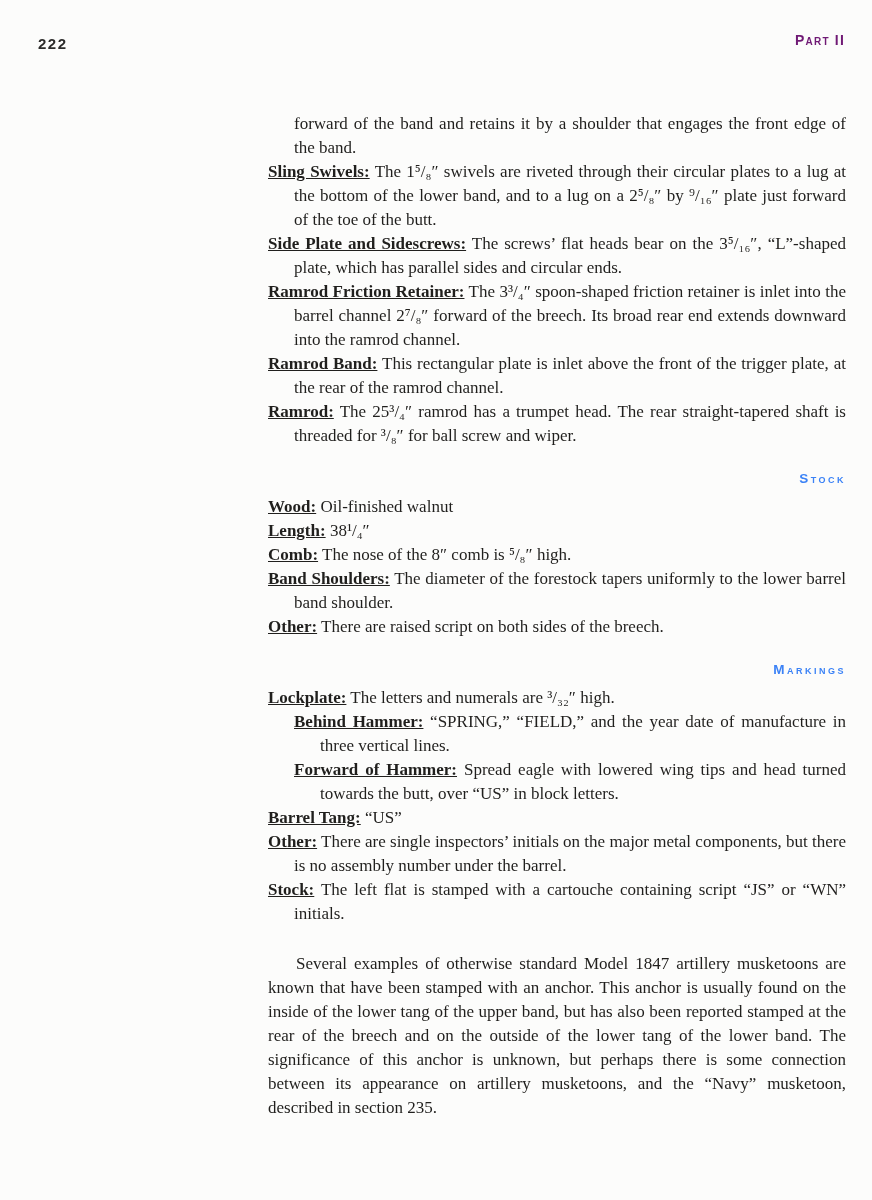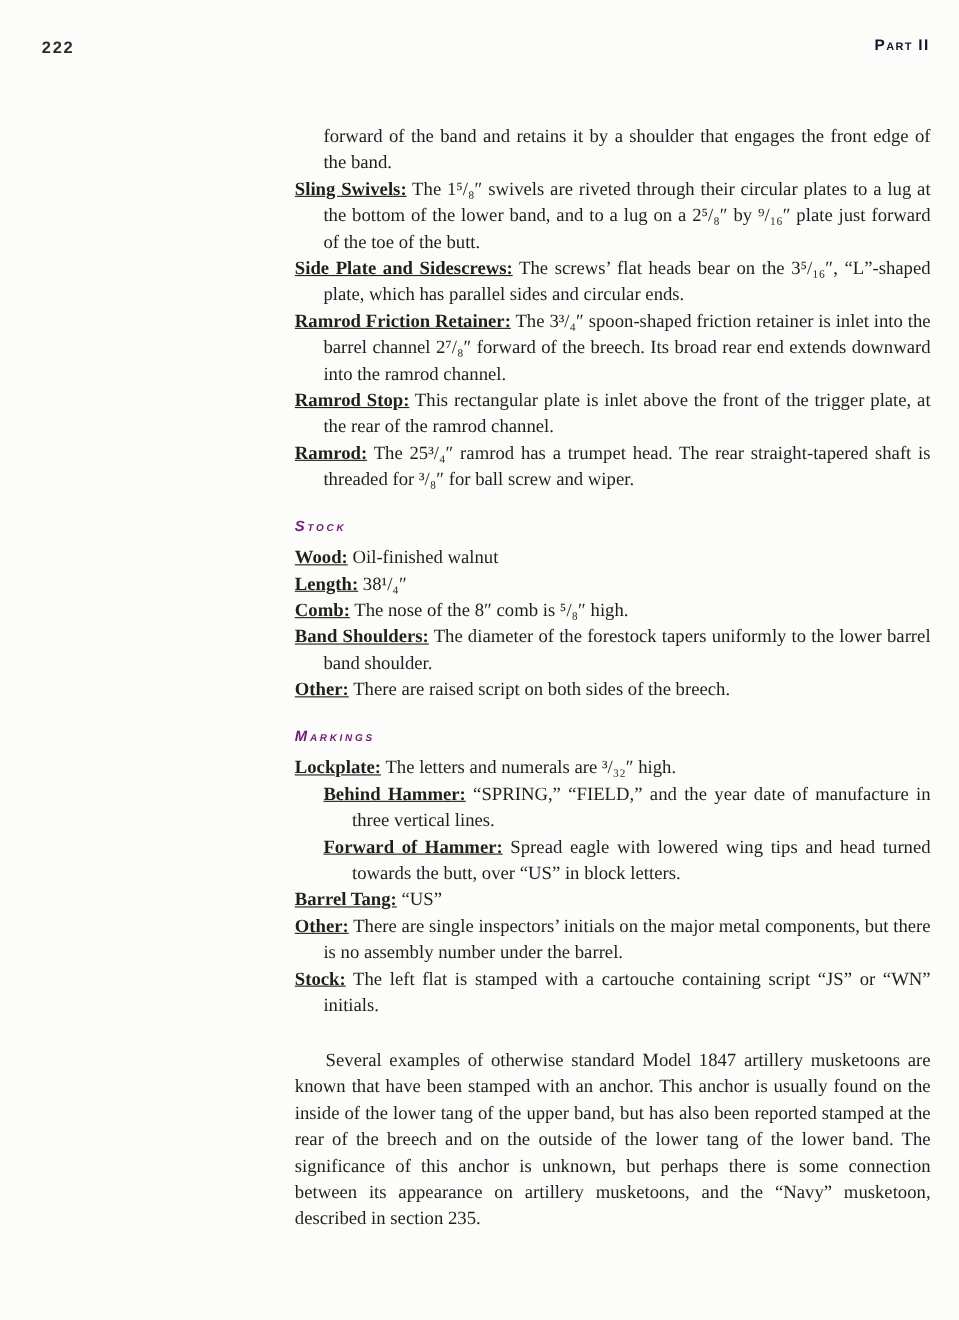--- a/index.html
+++ b/index.html
@@ -14,40 +14,40 @@
   }
   .pageno{
     position:absolute;left:38px;top:32px;
     font-family:"Liberation Sans","DejaVu Sans",sans-serif;
     font-weight:bold;font-size:15px;letter-spacing:1.5px;color:#2c2b2a;
   }
   .runhead{
     position:absolute;right:27px;top:28px;
     font-family:"Liberation Sans","DejaVu Sans",sans-serif;
     font-weight:bold;font-size:14px;letter-spacing:1.2px;
-    font-variant:small-caps;color:#0f172a;
+    font-variant:small-caps;color:#701a75;
   }
   .column{
     position:absolute;left:268px;top:88px;width:578px;margin-top:24px;
   }
   .cont{
     margin:0;padding-left:26px;text-align:justify;
   }
   .entry{
     margin:0;padding-left:26px;text-indent:-26px;text-align:justify;
   }
   .sub{
     margin:0;padding-left:52px;text-indent:-26px;text-align:justify;
   }
   .lbl{font-weight:bold;text-decoration:underline;}
   .sechead{
-    margin:20px 0 5px;text-align:left;
+    margin:20px 0 5px;text-align:right;
     font-family:"Liberation Sans","DejaVu Sans",sans-serif;
     font-weight:bold;font-size:13.5px;letter-spacing:2.5px;
-    font-variant:small-caps;color:#701a75;line-height:22px;font-style:italic;
+    font-variant:small-caps;color:#3b82f6;line-height:22px;
   }
   .closing{
     margin:26px 0 0;text-indent:28px;text-align:justify;
   }
 </style>
 </head>
 <body>
 
 <div class="page">
 
@@ -57,21 +57,21 @@
   <div class="column">
 
     <p class="cont">forward of the band and retains it by a shoulder that engages the front edge of the band.</p>
 
     <p class="entry"><span class="lbl">Sling Swivels:</span> <span>The 1⁵/₈″ swivels are riveted through their circular plates to a lug at the bottom of the lower band, and to a lug on a 2⁵/₈″ by ⁹/₁₆″ plate just forward of the toe of the butt.</span></p>
 
     <p class="entry"><span class="lbl">Side Plate and Sidescrews:</span> <span>The screws’ flat heads bear on the 3⁵/₁₆″, “L”-shaped plate, which has parallel sides and circular ends.</span></p>
 
     <p class="entry"><span class="lbl">Ramrod Friction Retainer:</span> <span>The 3³/₄″ spoon-shaped friction retainer is inlet into the barrel channel 2⁷/₈″ forward of the breech. Its broad rear end extends downward into the ramrod channel.</span></p>
 
-    <p class="entry"><span class="lbl">Ramrod Stop:</span> <span>This rectangular plate is inlet above the front of the trigger plate, at the rear of the ramrod channel.</span></p>
+    <p class="entry"><span class="lbl">Ramrod Band:</span> <span>This rectangular plate is inlet above the front of the trigger plate, at the rear of the ramrod channel.</span></p>
 
     <p class="entry"><span class="lbl">Ramrod:</span> <span>The 25³/₄″ ramrod has a trumpet head. The rear straight-tapered shaft is threaded for ³/₈″ for ball screw and wiper.</span></p>
 
     <h3 class="sechead">Stock</h3>
 
     <p class="entry"><span class="lbl">Wood:</span> <span>Oil-finished walnut</span></p>
 
     <p class="entry"><span class="lbl">Length:</span> <span>38¹/₄″</span></p>
 
     <p class="entry"><span class="lbl">Comb:</span> <span>The nose of the 8″ comb is ⁵/₈″ high.</span></p>

